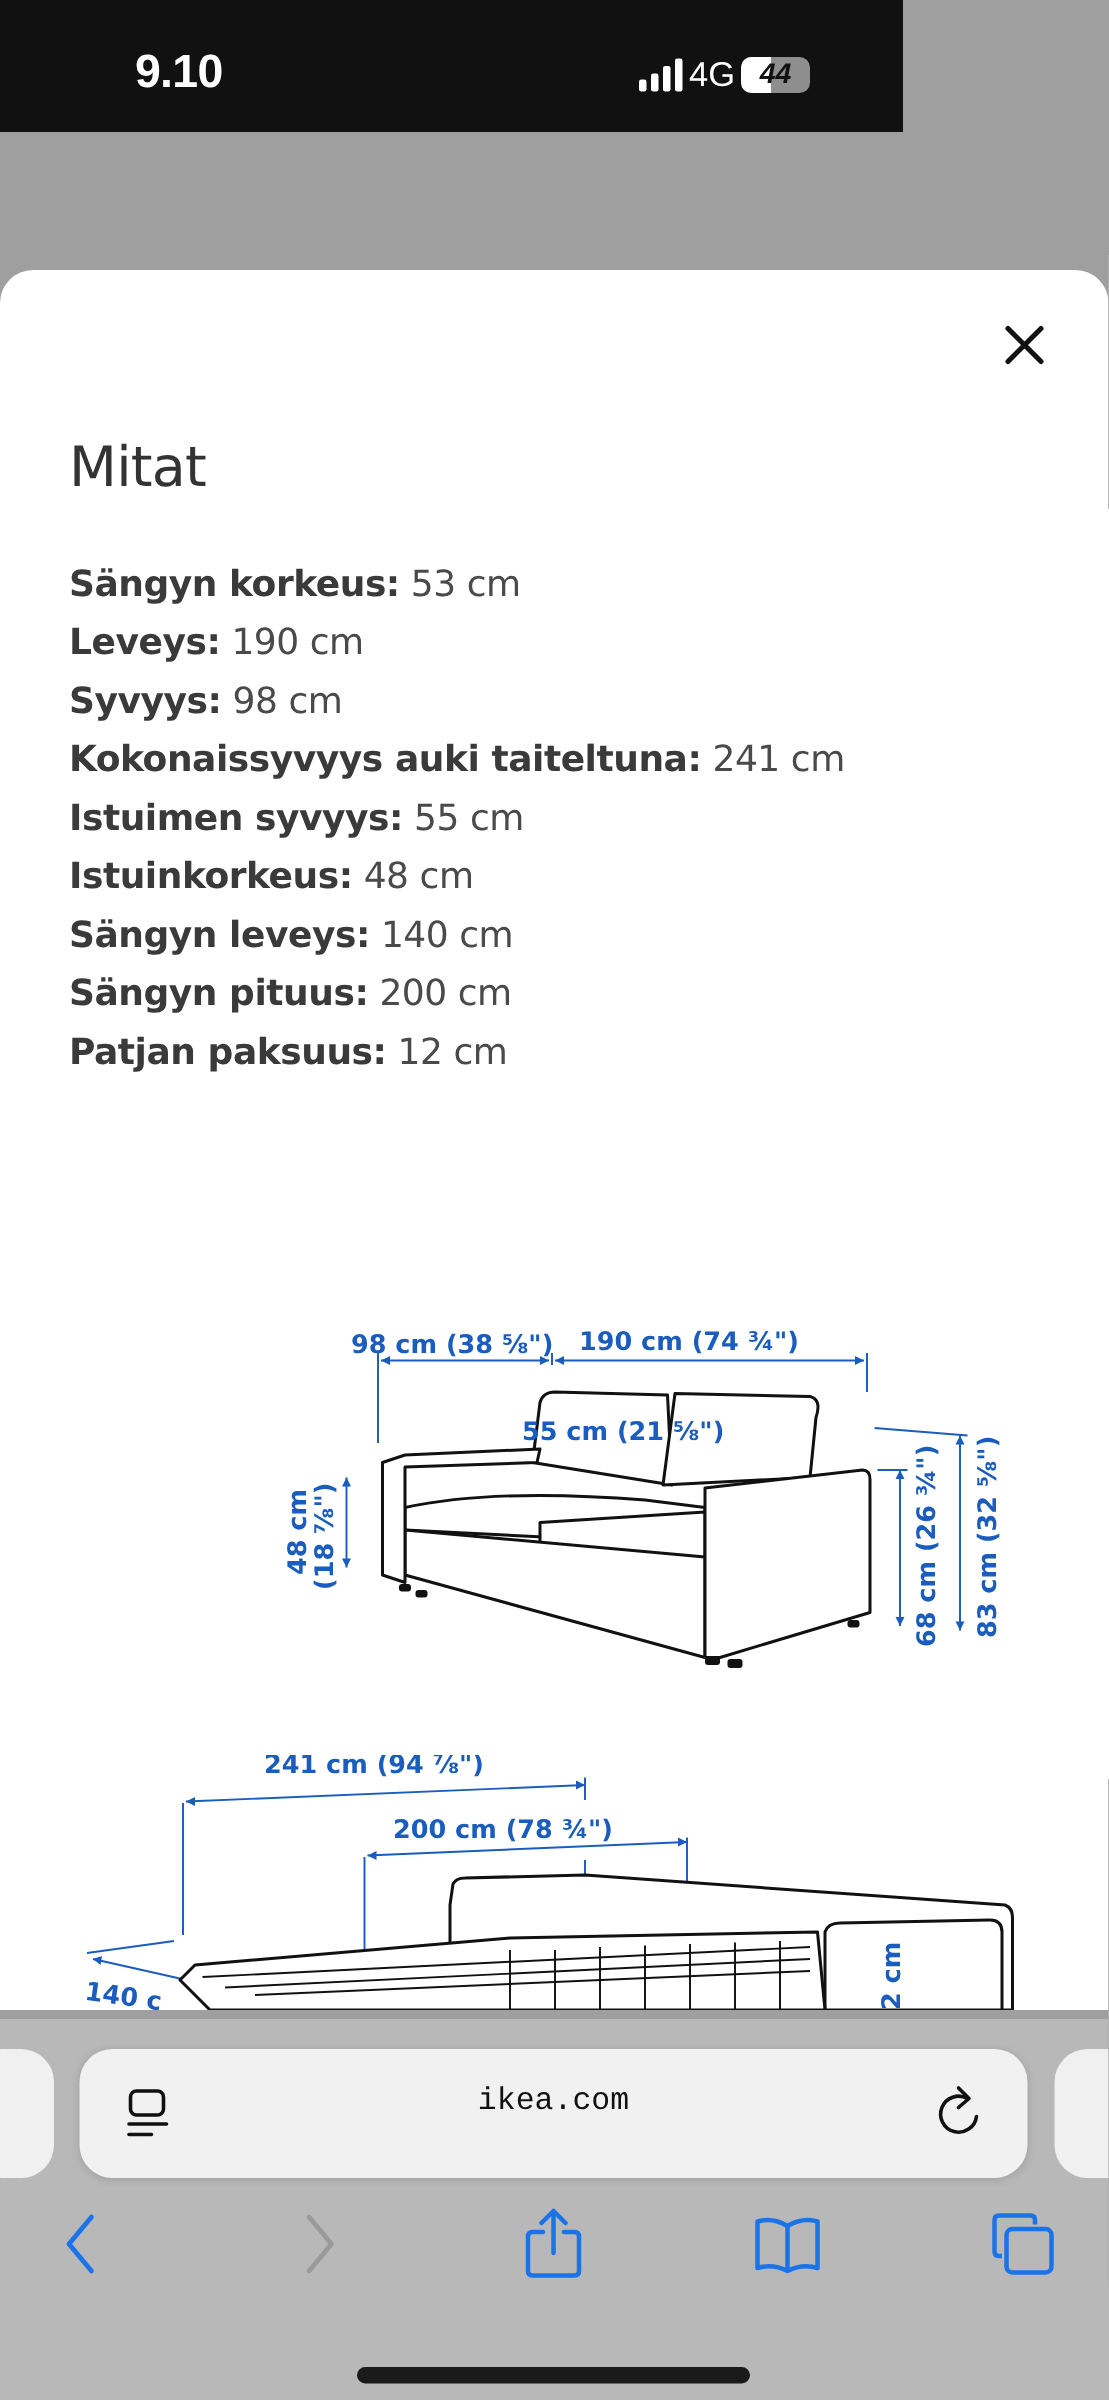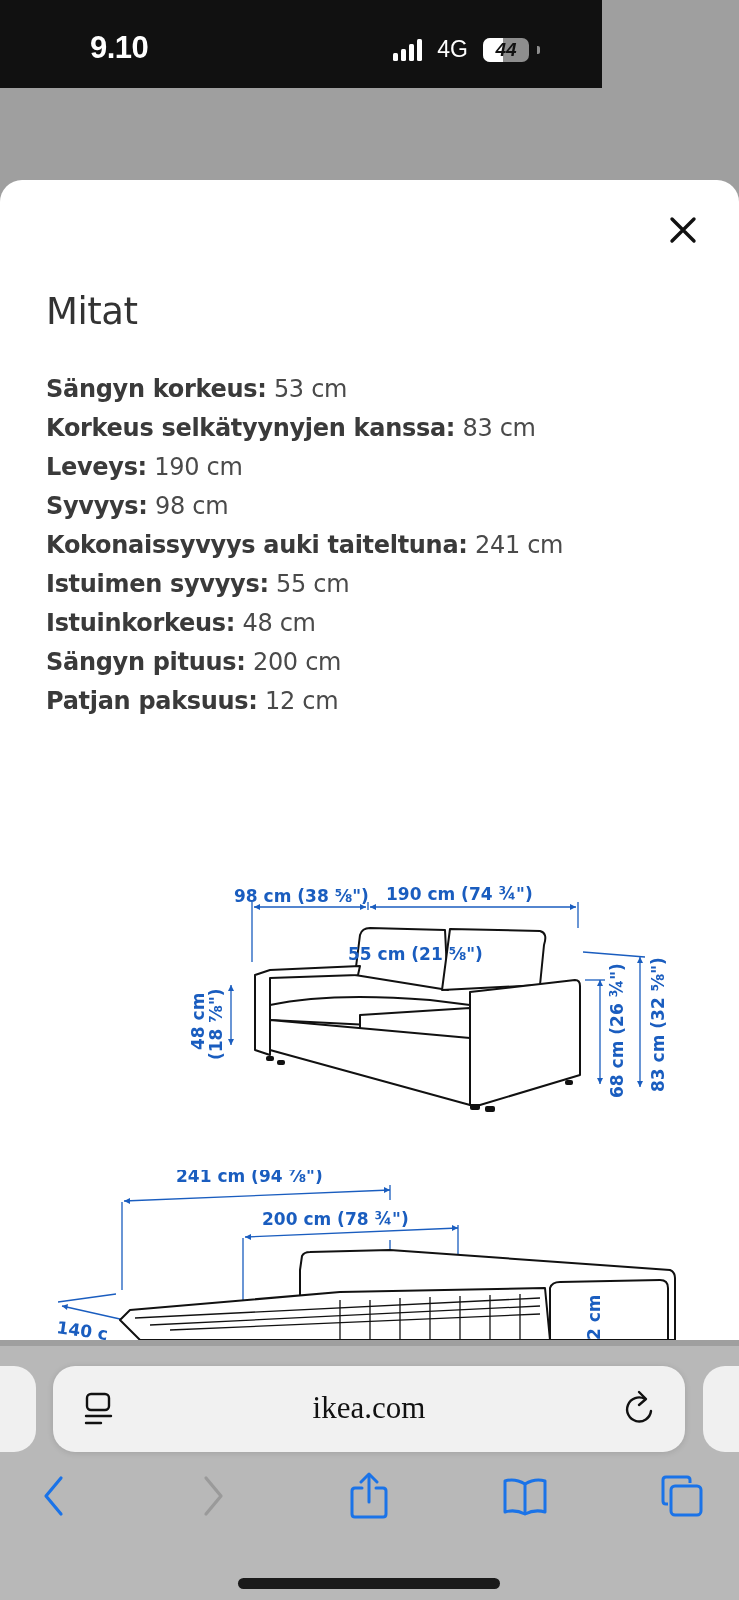--- a/index.html
+++ b/index.html
@@ -2,21 +2,21 @@
 <html><head>
 <meta charset="utf-8">
 <style>
   * { box-sizing: border-box; margin: 0; padding: 0; }
   html, body { width: 739px; height: 1600px; overflow: hidden; background: #9e9e9e; font-family: "DejaVu Sans", "Liberation Sans", sans-serif; }
   .screen { position: relative; width: 739px; height: 1600px; overflow: hidden; background: #9f9f9f; }
 
   
   .status-bar { position: absolute; left: 0; top: 0; width: 602px; height: 88px; background: #111111; color: #fff; padding-left: 23px; }
   .status-time { position: absolute; left: 90px; top: 30px; font-family: "Liberation Sans", sans-serif; font-size: 31px; font-weight: 600; letter-spacing: -0.5px; }
-  .status-right { position: absolute; right: 62px; top: 36px; display: flex; align-items: center; gap: 15px; }
+  .status-right { position: absolute; right: 62px; top: 36px; display: flex; align-items: center; gap: 4px; }
   .signal { display: flex; align-items: flex-end; gap: 3px; height: 22px; }
   .signal span { display: block; width: 5px; background: #fff; border-radius: 1.5px; }
   .network { font-family: "Liberation Sans", sans-serif; font-size: 23px; font-weight: 500; }
   .battery { position: relative; width: 46px; height: 24px; border-radius: 7px; background: #8e8e8e; overflow: hidden; }
   .battery .fill { position: absolute; left: 0; top: 0; bottom: 0; width: 44%; background: #ffffff; }
   .battery .level { position: absolute; inset: 0; display: flex; align-items: center; justify-content: center; font-family: "Liberation Sans", sans-serif; font-size: 19px; font-weight: 700; color: #111; font-style: italic; }
   .battery-tip { width: 3px; height: 8px; background: #8e8e8e; border-radius: 0 2px 2px 0; margin-left: -7px; }
 
   
   .bg-page { position: absolute; left: 0; top: 88px; width: 739px; height: 120px; background: #a0a0a0; }
@@ -32,21 +32,21 @@
   .dims .val { font-weight: 400; color: #4a4a4a; }
 
   .diagram { position: absolute; }
   .dlabel { font-family: "DejaVu Sans", sans-serif; font-weight: 700; fill: #1a5dbf; }
 
   
   .browser { position: absolute; left: 0; top: 1346px; width: 739px; height: 254px; background: #b8b8b8; }
   .url-side-left { position: absolute; left: -20px; top: 20px; width: 56px; height: 86px; background: #f0f0f0; border-radius: 22px; }
   .url-side-right { position: absolute; right: -20px; top: 20px; width: 56px; height: 86px; background: #f0f0f0; border-radius: 22px; }
   .url-bar { position: absolute; left: 53px; top: 20px; width: 632px; height: 86px; background: #f1f1f1; border-radius: 22px; box-shadow: 0 1px 6px rgba(0,0,0,0.12); }
-  .url-text { position: absolute; left: 0; right: 0; top: 24px; text-align: center; font-family: Liberation Serif, serif; font-size: 31px; color: #111; }
+  .url-text { position: absolute; left: 0; right: 0; top: 24px; text-align: center; font-family: Liberation Mono, monospace; font-size: 21px; color: #111; }
   .reader-icon { position: absolute; left: 30px; top: 26px; }
   .reload-icon { position: absolute; right: 28px; top: 24px; }
   .nav-row { position: absolute; left: 0; top: 120px; width: 739px; height: 60px; }
   .nav-btn { position: absolute; top: 0; width: 60px; height: 60px; display: flex; align-items: center; justify-content: center; cursor: pointer; }
   .home-indicator { position: absolute; left: 238px; top: 232px; width: 262px; height: 11px; background: #1a1a1a; border-radius: 6px; }
 </style>
 </head>
 <body>
 
 <div class="screen">
@@ -74,26 +74,26 @@
     <div class="close-btn">
       <svg width="28" height="28" viewBox="0 0 28 28">
         <path d="M3 3 L25 25 M25 3 L3 25" stroke="#111" stroke-width="3.4" stroke-linecap="round"></path>
       </svg>
     </div>
 
     <div class="sheet-title">Mitat</div>
 
     <ul class="dims">
       <li><span class="lbl">Sängyn korkeus:</span> <span class="val">53 cm</span></li>
-      <li><span class="lbl">Korkeus selkätyynyjen kanssa:</span> <span class="val">83 cm</span></li>
       <li><span class="lbl">Leveys:</span> <span class="val">190 cm</span></li>
       <li><span class="lbl">Syvyys:</span> <span class="val">98 cm</span></li>
       <li><span class="lbl">Kokonaissyvyys auki taiteltuna:</span> <span class="val">241 cm</span></li>
       <li><span class="lbl">Istuimen syvyys:</span> <span class="val">55 cm</span></li>
       <li><span class="lbl">Istuinkorkeus:</span> <span class="val">48 cm</span></li>
+      <li><span class="lbl">Sängyn leveys:</span> <span class="val">140 cm</span></li>
       <li><span class="lbl">Sängyn pituus:</span> <span class="val">200 cm</span></li>
       <li><span class="lbl">Patjan paksuus:</span> <span class="val">12 cm</span></li>
     </ul>
 
     <svg class="diagram" style="left:180px; top:700px" width="520" height="240" viewBox="0 0 520 240">
       <g fill="none" stroke="#1a5dbf" stroke-width="1.3">
         <line x1="72" y1="22" x2="72" y2="82"></line>
           <line x1="188" y1="22" x2="188" y2="30"></line>
           <line x1="398" y1="22" x2="398" y2="48"></line>
         <line x1="74" y1="27" x2="186" y2="27"></line>

